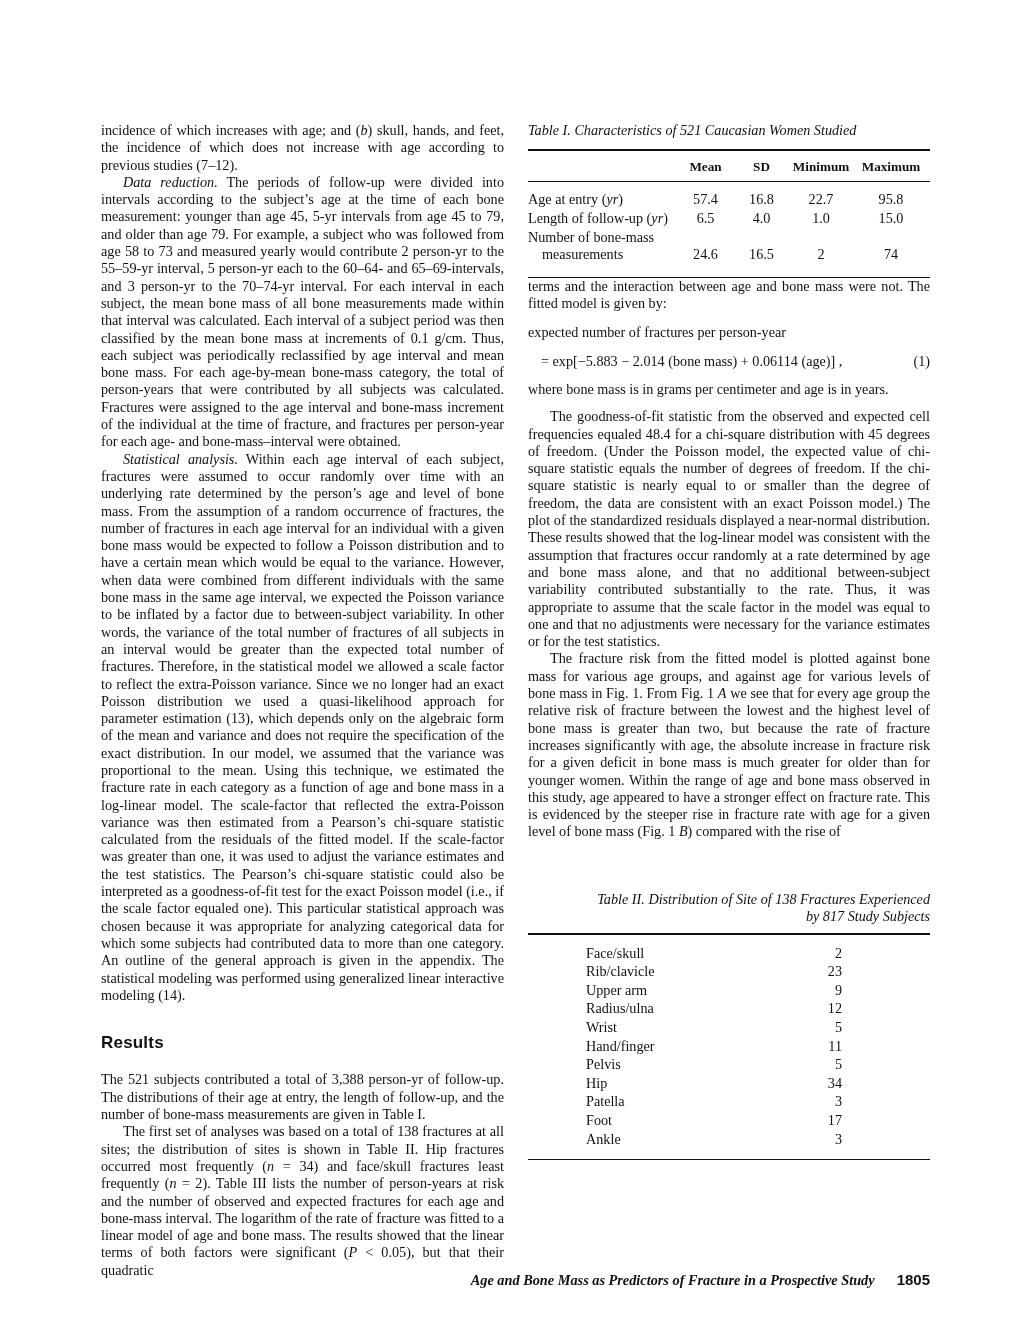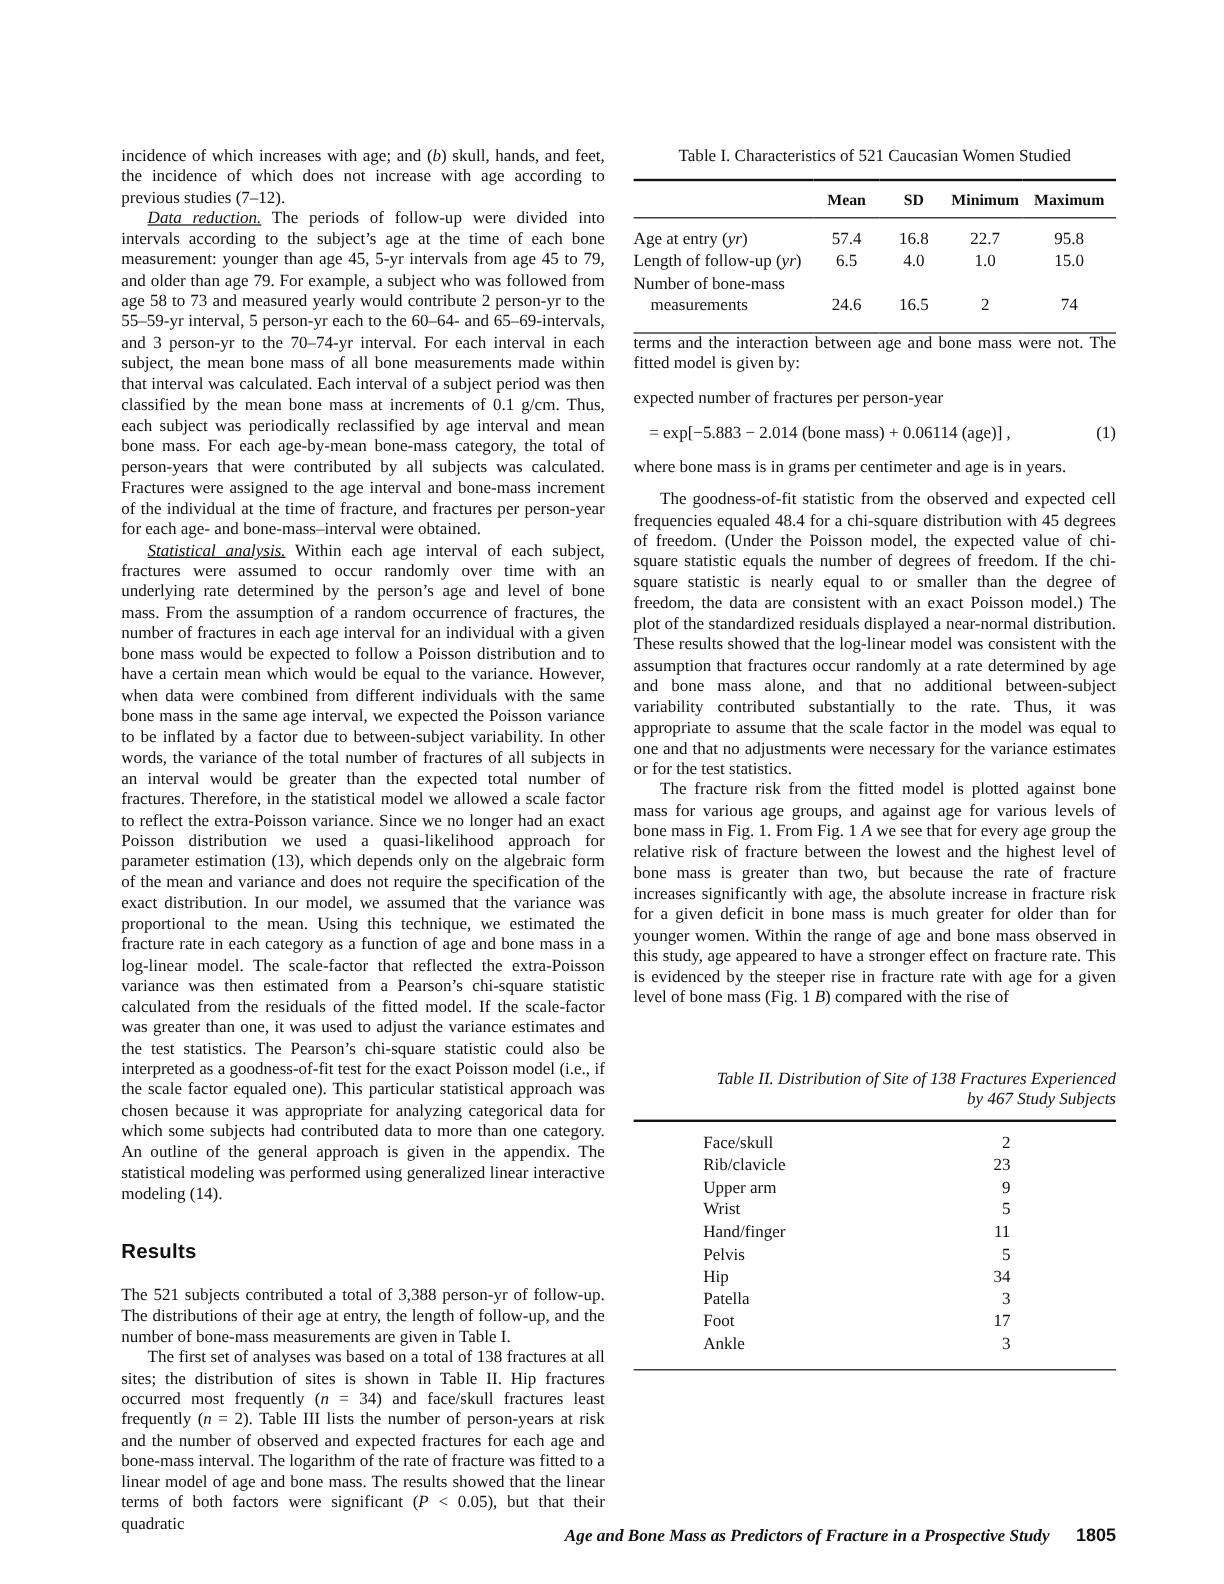--- a/index.html
+++ b/index.html
@@ -8,28 +8,28 @@
     background:#ffffff;color:#111111;
     font-family:"Liberation Serif","DejaVu Serif",serif;
     font-size:14.2px;line-height:17.3px;
     -webkit-font-smoothing:antialiased;
   }
   .col{position:absolute;top:122px;text-align:justify;}
   .col-left{left:101px;width:403px;}
   .col-right{left:528px;width:402px;}
   p.para{margin:0;}
   p.indent{text-indent:22px;}
-  i.lead{font-style:italic;text-decoration:underline;}
+  i.lead{font-style:italic;}
   h2.results{
     font-family:"Liberation Sans","DejaVu Sans",sans-serif;
     font-size:17px;font-weight:bold;letter-spacing:.2px;
     margin:30px 0 20px 0;text-align:left;
   }
   
-  .tbl1-caption{margin:0 0 10px 0;text-align:center;}
+  .tbl1-caption{font-style:italic;margin:0 0 10px 0;text-align:left;}
   table.tbl1{
     width:100%;border-collapse:collapse;table-layout:fixed;
     border-top:2.5px solid #111;border-bottom:1.5px solid #111;
     text-align:left;
   }
   table.tbl1 th{
     font-weight:bold;font-size:13.2px;text-align:center;
     padding:7px 0 5px 0;border-bottom:1.5px solid #111;
   }
   table.tbl1 td{padding:1px 0;vertical-align:bottom;font-size:14.2px;}
@@ -131,34 +131,38 @@
   </div>
   <div class="eq-where">where bone mass is in grams per centimeter and age is in years.</div>
 
   <p class="para indent">The goodness-of-fit statistic from the observed and expected cell frequencies equaled 48.4 for a chi-square distribution with 45 degrees of freedom. (Under the Poisson model, the expected value of chi-square statistic equals the number of degrees of freedom. If the chi-square statistic is nearly equal to or smaller than the degree of freedom, the data are consistent with an exact Poisson model.) The plot of the standardized residuals displayed a near-normal distribution. These results showed that the log-linear model was consistent with the assumption that fractures occur randomly at a rate determined by age and bone mass alone, and that no additional between-subject variability contributed substantially to the rate. Thus, it was appropriate to assume that the scale factor in the model was equal to one and that no adjustments were necessary for the variance estimates or for the test statistics.</p>
 
   <p class="para indent">The fracture risk from the fitted model is plotted against bone mass for various age groups, and against age for various levels of bone mass in Fig. 1. From Fig. 1 <i>A</i> we see that for every age group the relative risk of fracture between the lowest and the highest level of bone mass is greater than two, but because the rate of fracture increases significantly with age, the absolute increase in fracture risk for a given deficit in bone mass is much greater for older than for younger women. Within the range of age and bone mass observed in this study, age appeared to have a stronger effect on fracture rate. This is evidenced by the steeper rise in fracture rate with age for a given level of bone mass (Fig. 1 <i>B</i>) compared with the rise of</p>
 
   <div class="tbl2">
     <p class="tbl2-caption">
       <span>Table II. Distribution of Site of 138 Fractures Experienced</span><br>
-      <span>by 467 Study Subjects</span>
+      <span>by 817 Study Subjects</span>
     </p>
     <div class="tbl2-body">
       <div class="t2-row">
           <span>Face/skull</span>
           <span class="t2-count">2</span>
         </div>
       <div class="t2-row">
           <span>Rib/clavicle</span>
           <span class="t2-count">23</span>
         </div>
       <div class="t2-row">
           <span>Upper arm</span>
           <span class="t2-count">9</span>
+        </div>
+      <div class="t2-row">
+          <span>Radius/ulna</span>
+          <span class="t2-count">12</span>
         </div>
       <div class="t2-row">
           <span>Wrist</span>
           <span class="t2-count">5</span>
         </div>
       <div class="t2-row">
           <span>Hand/finger</span>
           <span class="t2-count">11</span>
         </div>
       <div class="t2-row">

